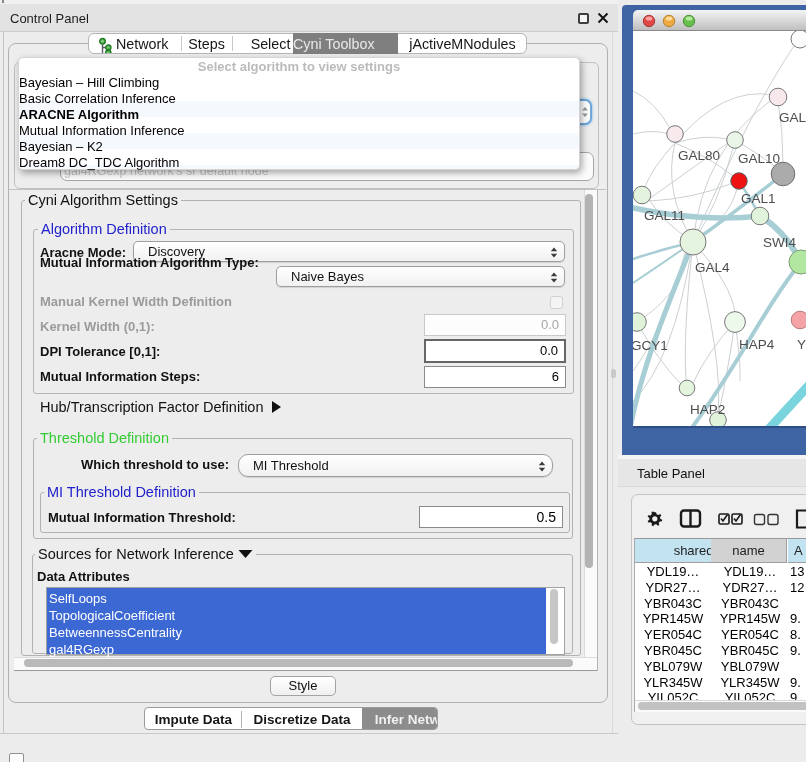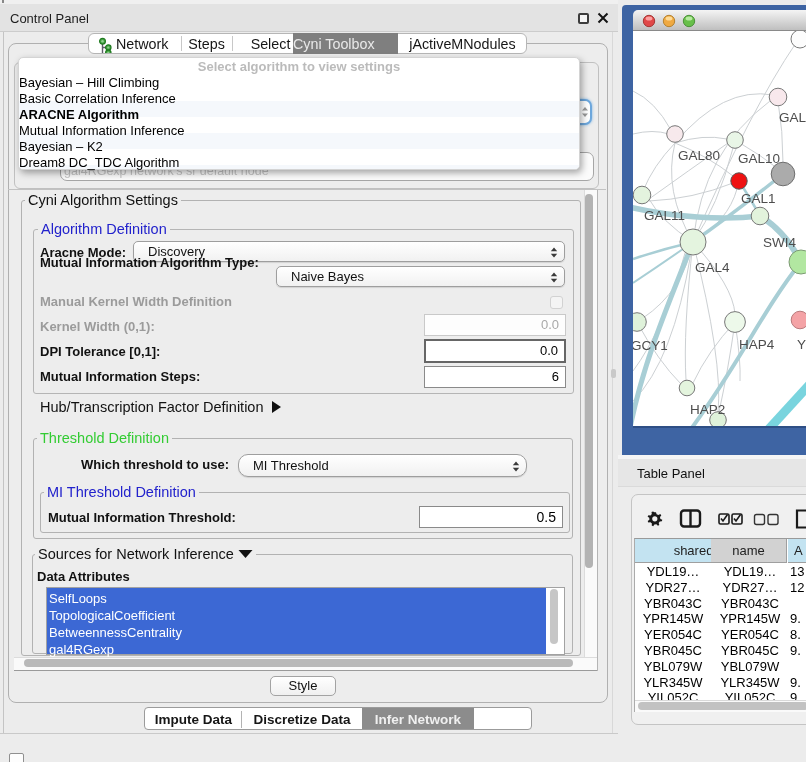--- a/index.html
+++ b/index.html
@@ -130,21 +130,21 @@
 
 <div class="abs" style="left:40px;top:399px;font-size:14.5px;color:#111;white-space:nowrap;">Hub/Transcription Factor Definition</div>
 <svg class="abs" style="left:270px;top:400px;" width="12" height="14" viewBox="0 0 12 14">
       <path d="M2 1 L11 7 L2 13 Z" fill="#111"></path>
     </svg>
 
 <div class="grp" style="left:33px;top:438px;width:540px;height:101px;">
       <span style="left:3px;color:#33cc33;">Threshold Definition</span>
     </div>
 <div class="flbl" style="left:81px;top:457px;">Which threshold to use:</div>
-<div class="combo" style="left:238px;top:454px;width:289px;height:23px;border-radius:10px;">
+<div class="combo" style="left:238px;top:454px;width:315px;height:23px;border-radius:10px;">
  <span style="position:absolute;left:14px;top:3px;">MI Threshold</span>
  <svg class="ar" width="8" height="11" viewBox="0 0 8 11">
         <path d="M4 0.5 L7.2 4.2 L0.8 4.2 Z" fill="#3a3a3a"></path>
         <path d="M4 10.5 L7.2 6.8 L0.8 6.8 Z" fill="#3a3a3a"></path>
       </svg>
 </div>
 
 <div class="grp" style="left:40px;top:492px;width:530px;height:41px;">
       <span style="left:3px;color:#2222cc;">MI Threshold Definition</span>
     </div>
@@ -158,21 +158,21 @@
     </div>
 <div class="flbl" style="left:37px;top:569px;">Data Attributes</div>
 
 <div class="abs" style="left:46px;top:587px;width:519px;height:68px;background:#fff;border:1px solid #a2a2a2;"></div>
 <div class="abs" style="left:47px;top:588px;width:499px;height:66px;background:#3c68d4;"></div>
 <div class="abs" style="left:49px;top:590px;font-size:13px;line-height:17px;color:#fff;white-space:nowrap;">SelfLoops<br>TopologicalCoefficient<br>BetweennessCentrality<br>gal4RGexp</div>
 <div class="abs" style="left:550px;top:589px;width:8px;height:55px;background:#c6c6c6;border-radius:4px;"></div>
 
 <div class="abs" style="left:270px;top:676px;width:66px;height:20px;background:linear-gradient(#ffffff,#f0f0f0);border:1px solid #a3a3a3;border-radius:5px;text-align:center;font-size:13px;color:#111;line-height:18px;">Style</div>
 
-<div class="abs" style="left:144px;top:707px;width:388px;height:23px;background:#fff;border:1px solid #9b9b9b;border-radius:4px;overflow:hidden;">
+<div class="abs" style="left:144px;top:707px;width:294px;height:23px;background:#fff;border:1px solid #9b9b9b;border-radius:4px;overflow:hidden;">
  <div style="position:absolute;left:96px;top:3px;width:1px;height:17px;background:#b3b3b3;"></div>
  <div style="position:absolute;left:217px;top:0;width:112px;height:23px;background:#8c8c8c;"></div>
  <div style="position:absolute;left:0;top:4px;width:97px;text-align:center;font-size:13.5px;font-weight:bold;color:#161616;">Impute Data</div>
  <div style="position:absolute;left:97px;top:4px;width:120px;text-align:center;font-size:13.5px;font-weight:bold;color:#161616;">Discretize Data</div>
  <div style="position:absolute;left:217px;top:4px;width:112px;text-align:center;font-size:13.5px;font-weight:bold;color:#f0f0f0;">Infer Network</div>
 </div>
 
 <div class="abs" style="left:9px;top:753px;width:15px;height:15px;background:#fdfdfd;border:1px solid #8f8f8f;border-radius:2px;"></div>
 
 <div class="abs" style="left:611px;top:369px;width:5px;height:9px;background:#c9c9c9;border-radius:2px;"></div>

